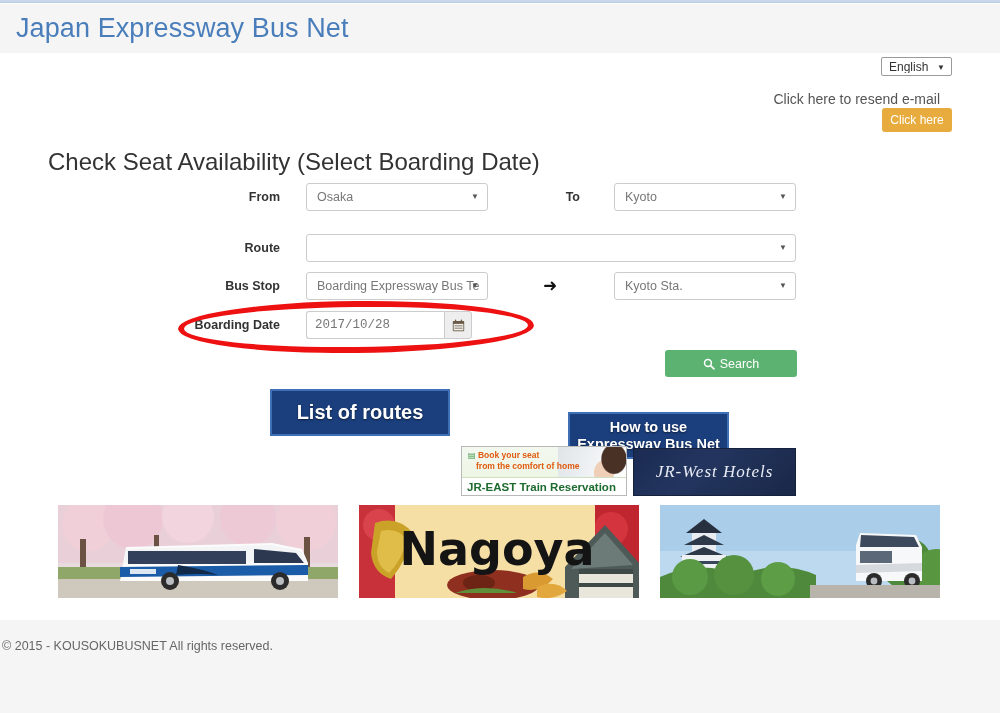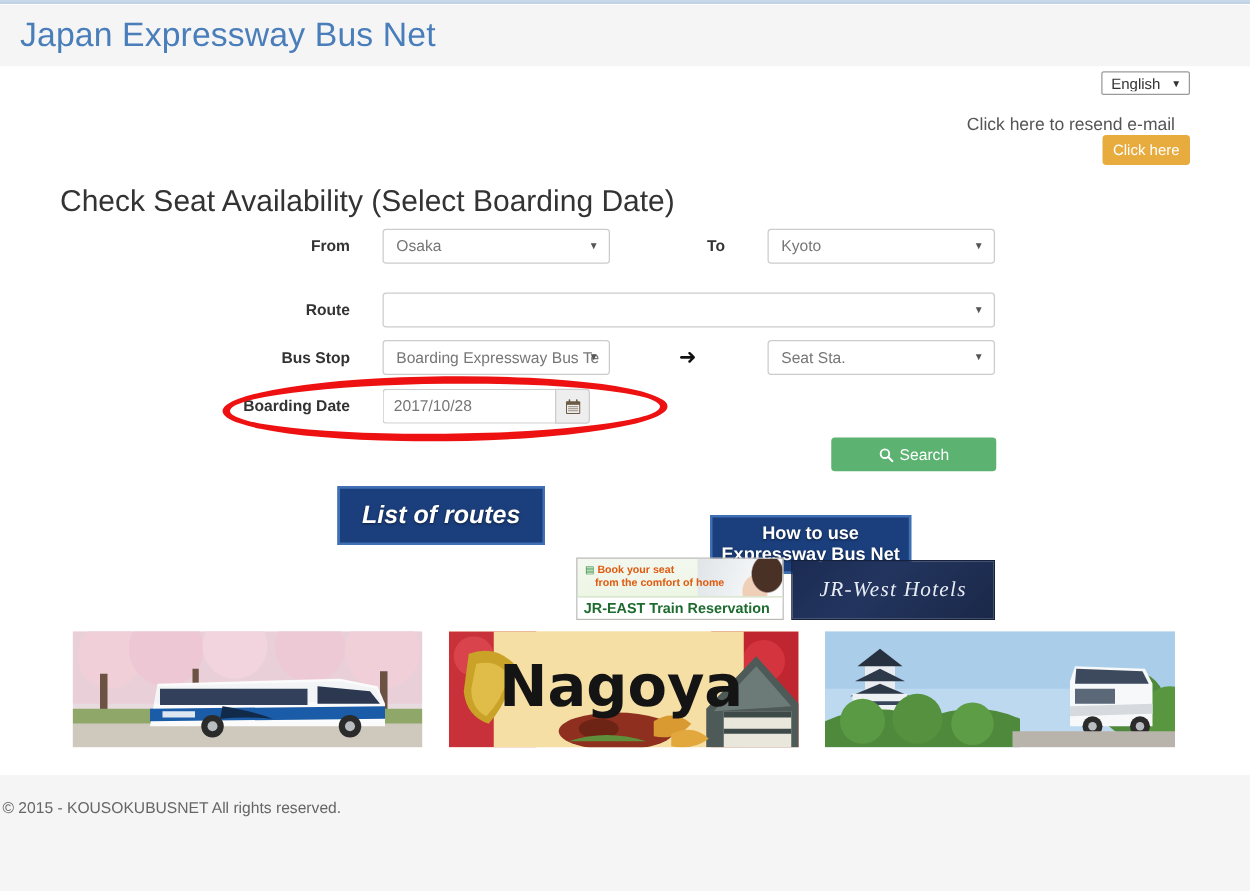--- a/index.html
+++ b/index.html
@@ -78,21 +78,21 @@
   }
 
   .arrow-ico { position:absolute; font-size:17px; color:#111; line-height:28px; }
 
   
   .date-group { position:absolute; display:flex; height:28px; }
   .date-input {
     width:138px; height:28px;
     border:1px solid #ccc; border-right:none;
     border-radius:3px 0 0 3px; background:#fff;
-    font-size:12.5px; color:#777; line-height:26px; padding:0 8px;
+    font-size:12.5px; color:#777; line-height:26px; padding:0 8px;font-family:Liberation Mono, monospace;
   }
   .date-btn {
     width:28px; height:28px;
     border:1px solid #ccc; border-radius:0 3px 3px 0;
     background:#eeeeee;
     display:flex; align-items:center; justify-content:center;
     cursor:pointer;
   }
 
   
@@ -117,21 +117,21 @@
   
   .blue-btn {
     position:absolute;
     background:#1b3f7d; border:2px solid #3f6fb5;
     color:#fff; text-align:center;
     font-family:"Liberation Sans",sans-serif; font-weight:bold;
     display:flex; align-items:center; justify-content:center;
     cursor:pointer; line-height:1.12;
     text-shadow:0 1px 2px rgba(0,0,0,.55);
   }
-  #btn-routes { left:270px; top:389px; width:166px; height:47px; font-size:20px;font-style:italic; }
+  #btn-routes { left:270px; top:389px; width:180px; height:47px; font-size:20px; }
   #btn-howto  { left:568px; top:412px; width:161px; height:47px; font-size:14.5px; }
 
   
   #banner-jreast {
     position:absolute; left:461px; top:446px; width:166px; height:50px;
     border:1px solid #b9b9b9; cursor:pointer; overflow:hidden;
     background:linear-gradient(180deg,#f3f8ef 0%,#eef6e6 58%,#e6f1d6 100%);
   }
   #banner-jreast .jr-top {
     position:absolute; left:6px; top:3px; right:0;
@@ -225,21 +225,21 @@
 </div>
 
 <div class="field-row" style="left:0; top:272px; width:1000px;">
   <div class="field-label" style="left:190px; width:90px;">Bus Stop</div>
   <div class="ctrl" style="left:306px; width:182px;">
     <span>Boarding Expressway Bus Te</span>
     <span class="caret">▼</span>
   </div>
   <div class="arrow-ico" style="left:543px;">➜</div>
   <div class="ctrl" style="left:614px; width:182px;">
-    <span>Seat Sta.</span>
+    <span>Kyoto Sta.</span>
     <span class="caret">▼</span>
   </div>
 </div>
 
 <div class="field-row" style="left:0; top:311px; width:1000px;">
   <div class="field-label" style="left:180px; width:100px;">Boarding Date</div>
   <div class="date-group" style="left:306px;">
     <div class="date-input">2017/10/28</div>
     <div class="date-btn">
       <svg width="13" height="13" viewBox="0 0 16 16" aria-hidden="true">

